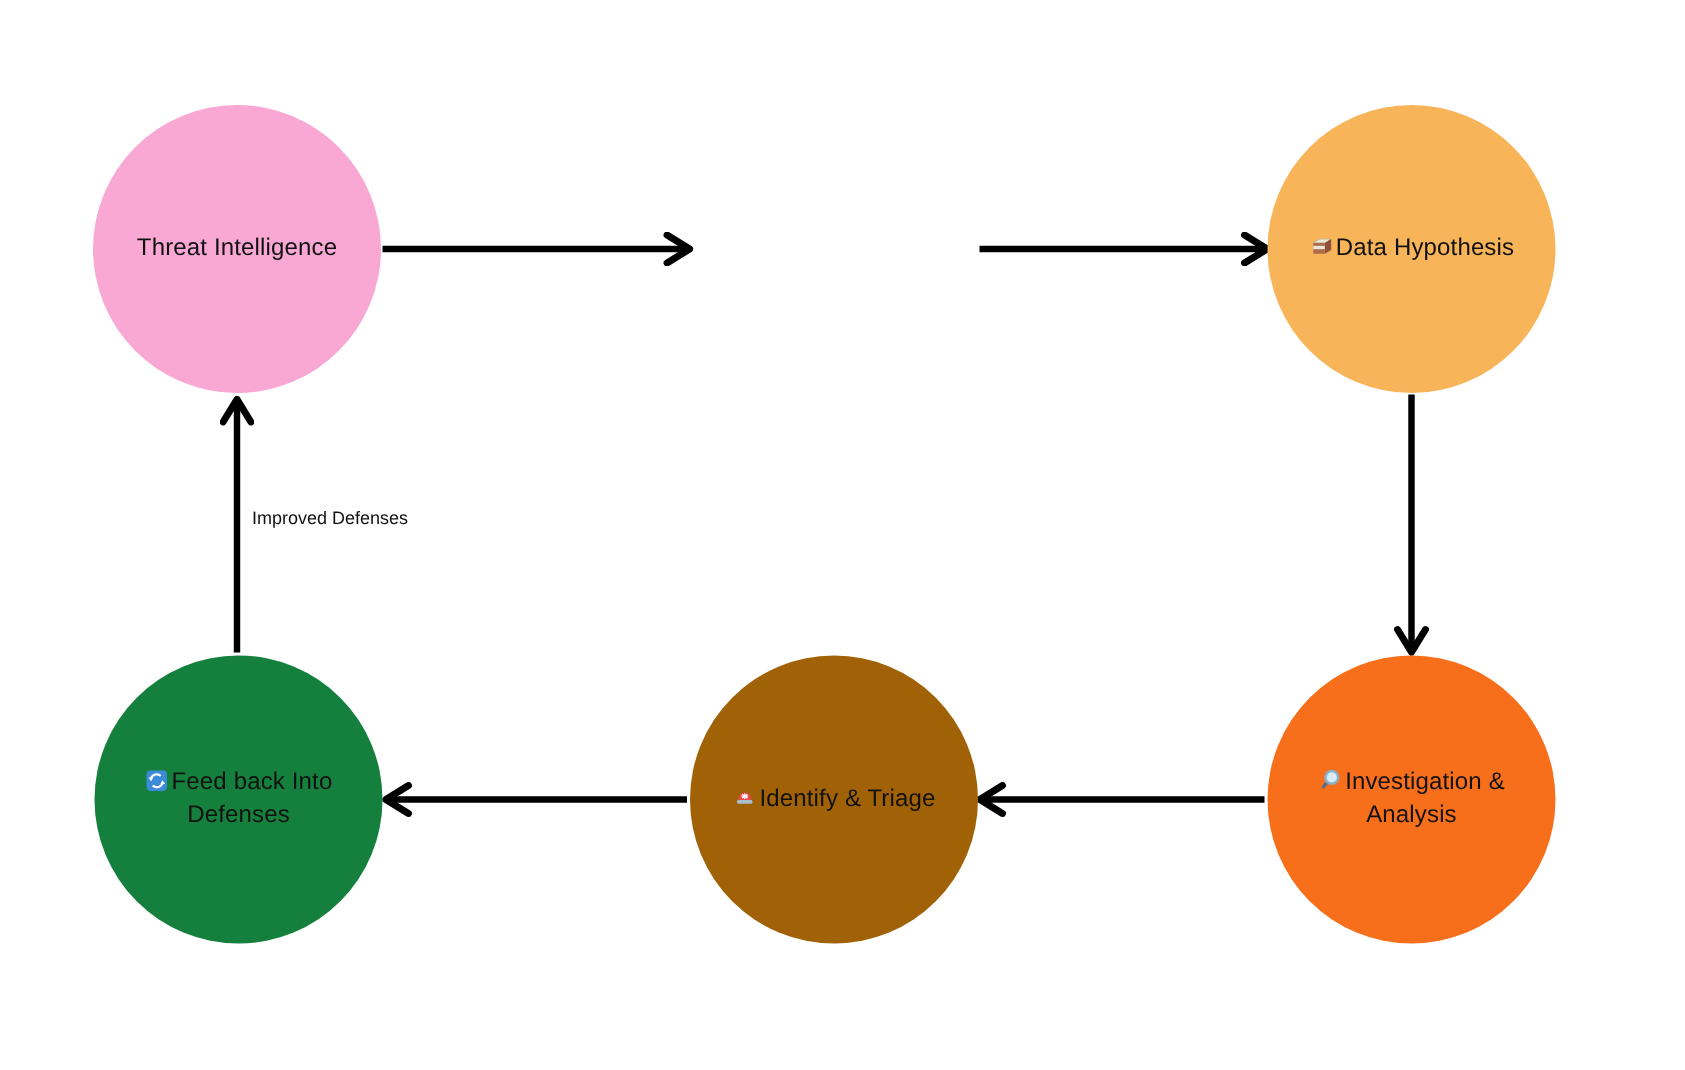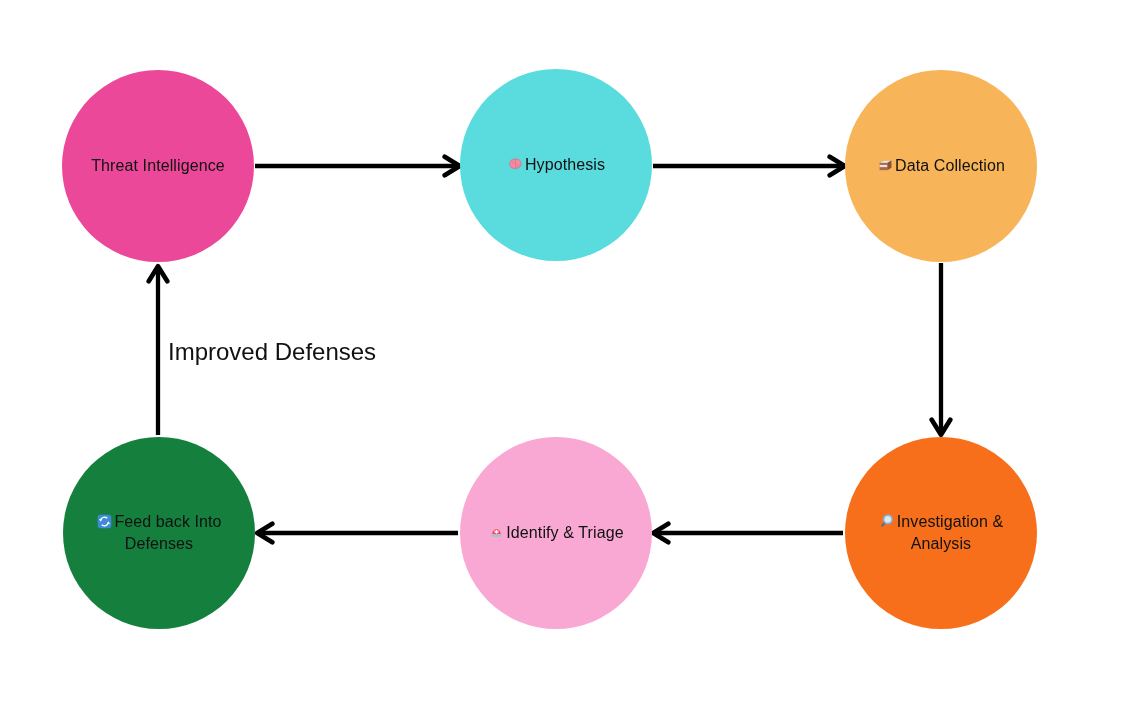--- a/index.html
+++ b/index.html
@@ -39,21 +39,21 @@
     width: 17px;
     height: 17px;
     vertical-align: -3px;
     margin-right: 1px;
   }
   .icon svg { display: block; width: 17px; height: 17px; }
   .flow-label {
     position: absolute;
     left: 168px;
     top: 338px;
-    font-size: 24px;
+    font-size: 12px;
     color: #111111;
     white-space: nowrap;
   }
   .arrow-line { stroke: #000000; stroke-width: 4.3; }
 </style>
 </head>
 <body>
 
 <div class="canvas">
 
@@ -66,49 +66,42 @@
     <line class="arrow-line" x1="255" y1="166" x2="457" y2="166" marker-end="url(#chev)"></line>
     <line class="arrow-line" x1="653" y1="166" x2="842" y2="166" marker-end="url(#chev)"></line>
     <line class="arrow-line" x1="941" y1="263" x2="941" y2="432" marker-end="url(#chev)"></line>
     <line class="arrow-line" x1="843" y1="533" x2="656" y2="533" marker-end="url(#chev)"></line>
     <line class="arrow-line" x1="458" y1="533" x2="260" y2="533" marker-end="url(#chev)"></line>
     <line class="arrow-line" x1="158" y1="435" x2="158" y2="269" marker-end="url(#chev)"></line>
   </svg>
 
   <div class="flow-label">Improved Defenses</div>
 
-  <div class="node" style="left: 62px; top: 70px; background-color: #ec4899;">
+  <div class="node" style="left: 62px; top: 70px; background-color: #f9a8d4;">
     <div class="node-label"><span>Threat Intelligence</span></div>
   </div>
 
-  <div class="node" style="left: 460px; top: 69px; background-color: rgb(90, 219, 221);">
-    <div class="node-label"><span class="icon"><svg viewBox="0 0 20 20">
-            <path d="M4.1 11.8 C2.6 10.9 2.5 8.4 3.9 7.4 C3.7 5.5 5.5 3.9 7.3 4.4 C8.1 2.9 10.4 2.7 11.4 3.9 C13.3 3.2 15.4 4.6 15.4 6.5 C16.9 7.3 17.2 9.6 15.9 10.7 C16.1 12.6 14.3 14.2 12.4 13.7 C11.6 15.2 9.3 15.4 8.3 14.2 C6.5 15 4.3 13.6 4.1 11.8 Z" fill="#F38BA3" stroke="#D9627F" stroke-width="0.7"></path>
-            <path d="M10 3.6 C9.4 6 9.6 8 10.2 9.4 C10.8 10.9 10.6 12.6 10 14.4" stroke="#D9627F" stroke-width="0.7" fill="none"></path>
-            <path d="M5.5 7.5 C6.8 7.2 7.6 8.2 7.2 9.4 M12.6 10.8 C13.6 10.2 14.4 10.8 14.2 11.8" stroke="#D9627F" stroke-width="0.6" fill="none"></path>
-          </svg></span><span>Hypothesis</span></div>
-  </div>
 
   <div class="node" style="left: 845px; top: 70px; background-color: rgb(248, 180, 89);">
     <div class="node-label"><span class="icon"><svg viewBox="0 0 20 20">
             <polygon points="3,7 8,4 17,4 12,7" fill="#EDE6DA" stroke="#B8A98F" stroke-width="0.5"></polygon>
             <polygon points="12,7 17,4 17,12.5 12,15.5" fill="#8F5138"></polygon>
             <rect x="3" y="7" width="9" height="8.5" fill="#AD6B4A"></rect>
             <rect x="3" y="9.3" width="9" height="2.6" fill="#EDE6DA"></rect>
-          </svg></span><span>Data Collection</span></div>
+          </svg></span><span>Data Hypothesis</span></div>
   </div>
 
   <div class="node" style="left: 845px; top: 437px; background-color: rgb(248, 111, 27); justify-content: center;">
     <div class="node-label"><span class="icon"><svg viewBox="0 0 20 20">
             <line x1="7.2" y1="10.8" x2="3.9" y2="14.8" stroke="#54708B" stroke-width="2.6" stroke-linecap="round"></line>
             <circle cx="10.4" cy="7.4" r="5" fill="#D8EAF4" stroke="#89AFCB" stroke-width="2"></circle>
           </svg></span><span>Investigation &amp; Analysis</span></div>
   </div>
 
-  <div class="node" style="left: 460px; top: 437px; background-color: #f9a8d4;">
+  <div class="node" style="left: 460px; top: 437px; background-color: #a16207;">
     <div class="node-label"><span class="icon"><svg viewBox="0 0 20 20">
             <path d="M5 12.2 C5 8.6 7.2 6.2 10 6.2 C12.8 6.2 15 8.6 15 12.2 Z" fill="#E9474E"></path>
             <g stroke="#FFFFFF" stroke-width="1" stroke-linecap="round">
               <line x1="10" y1="7.4" x2="10" y2="11"></line>
               <line x1="8.2" y1="7.9" x2="11.8" y2="10.5"></line>
               <line x1="11.8" y1="7.9" x2="8.2" y2="10.5"></line>
               <line x1="7.8" y1="9.2" x2="12.2" y2="9.2"></line>
             </g>
             <rect x="4" y="12.2" width="12" height="2.8" rx="1" fill="#A9BFCB"></rect>
           </svg></span><span>Identify &amp; Triage</span></div>

